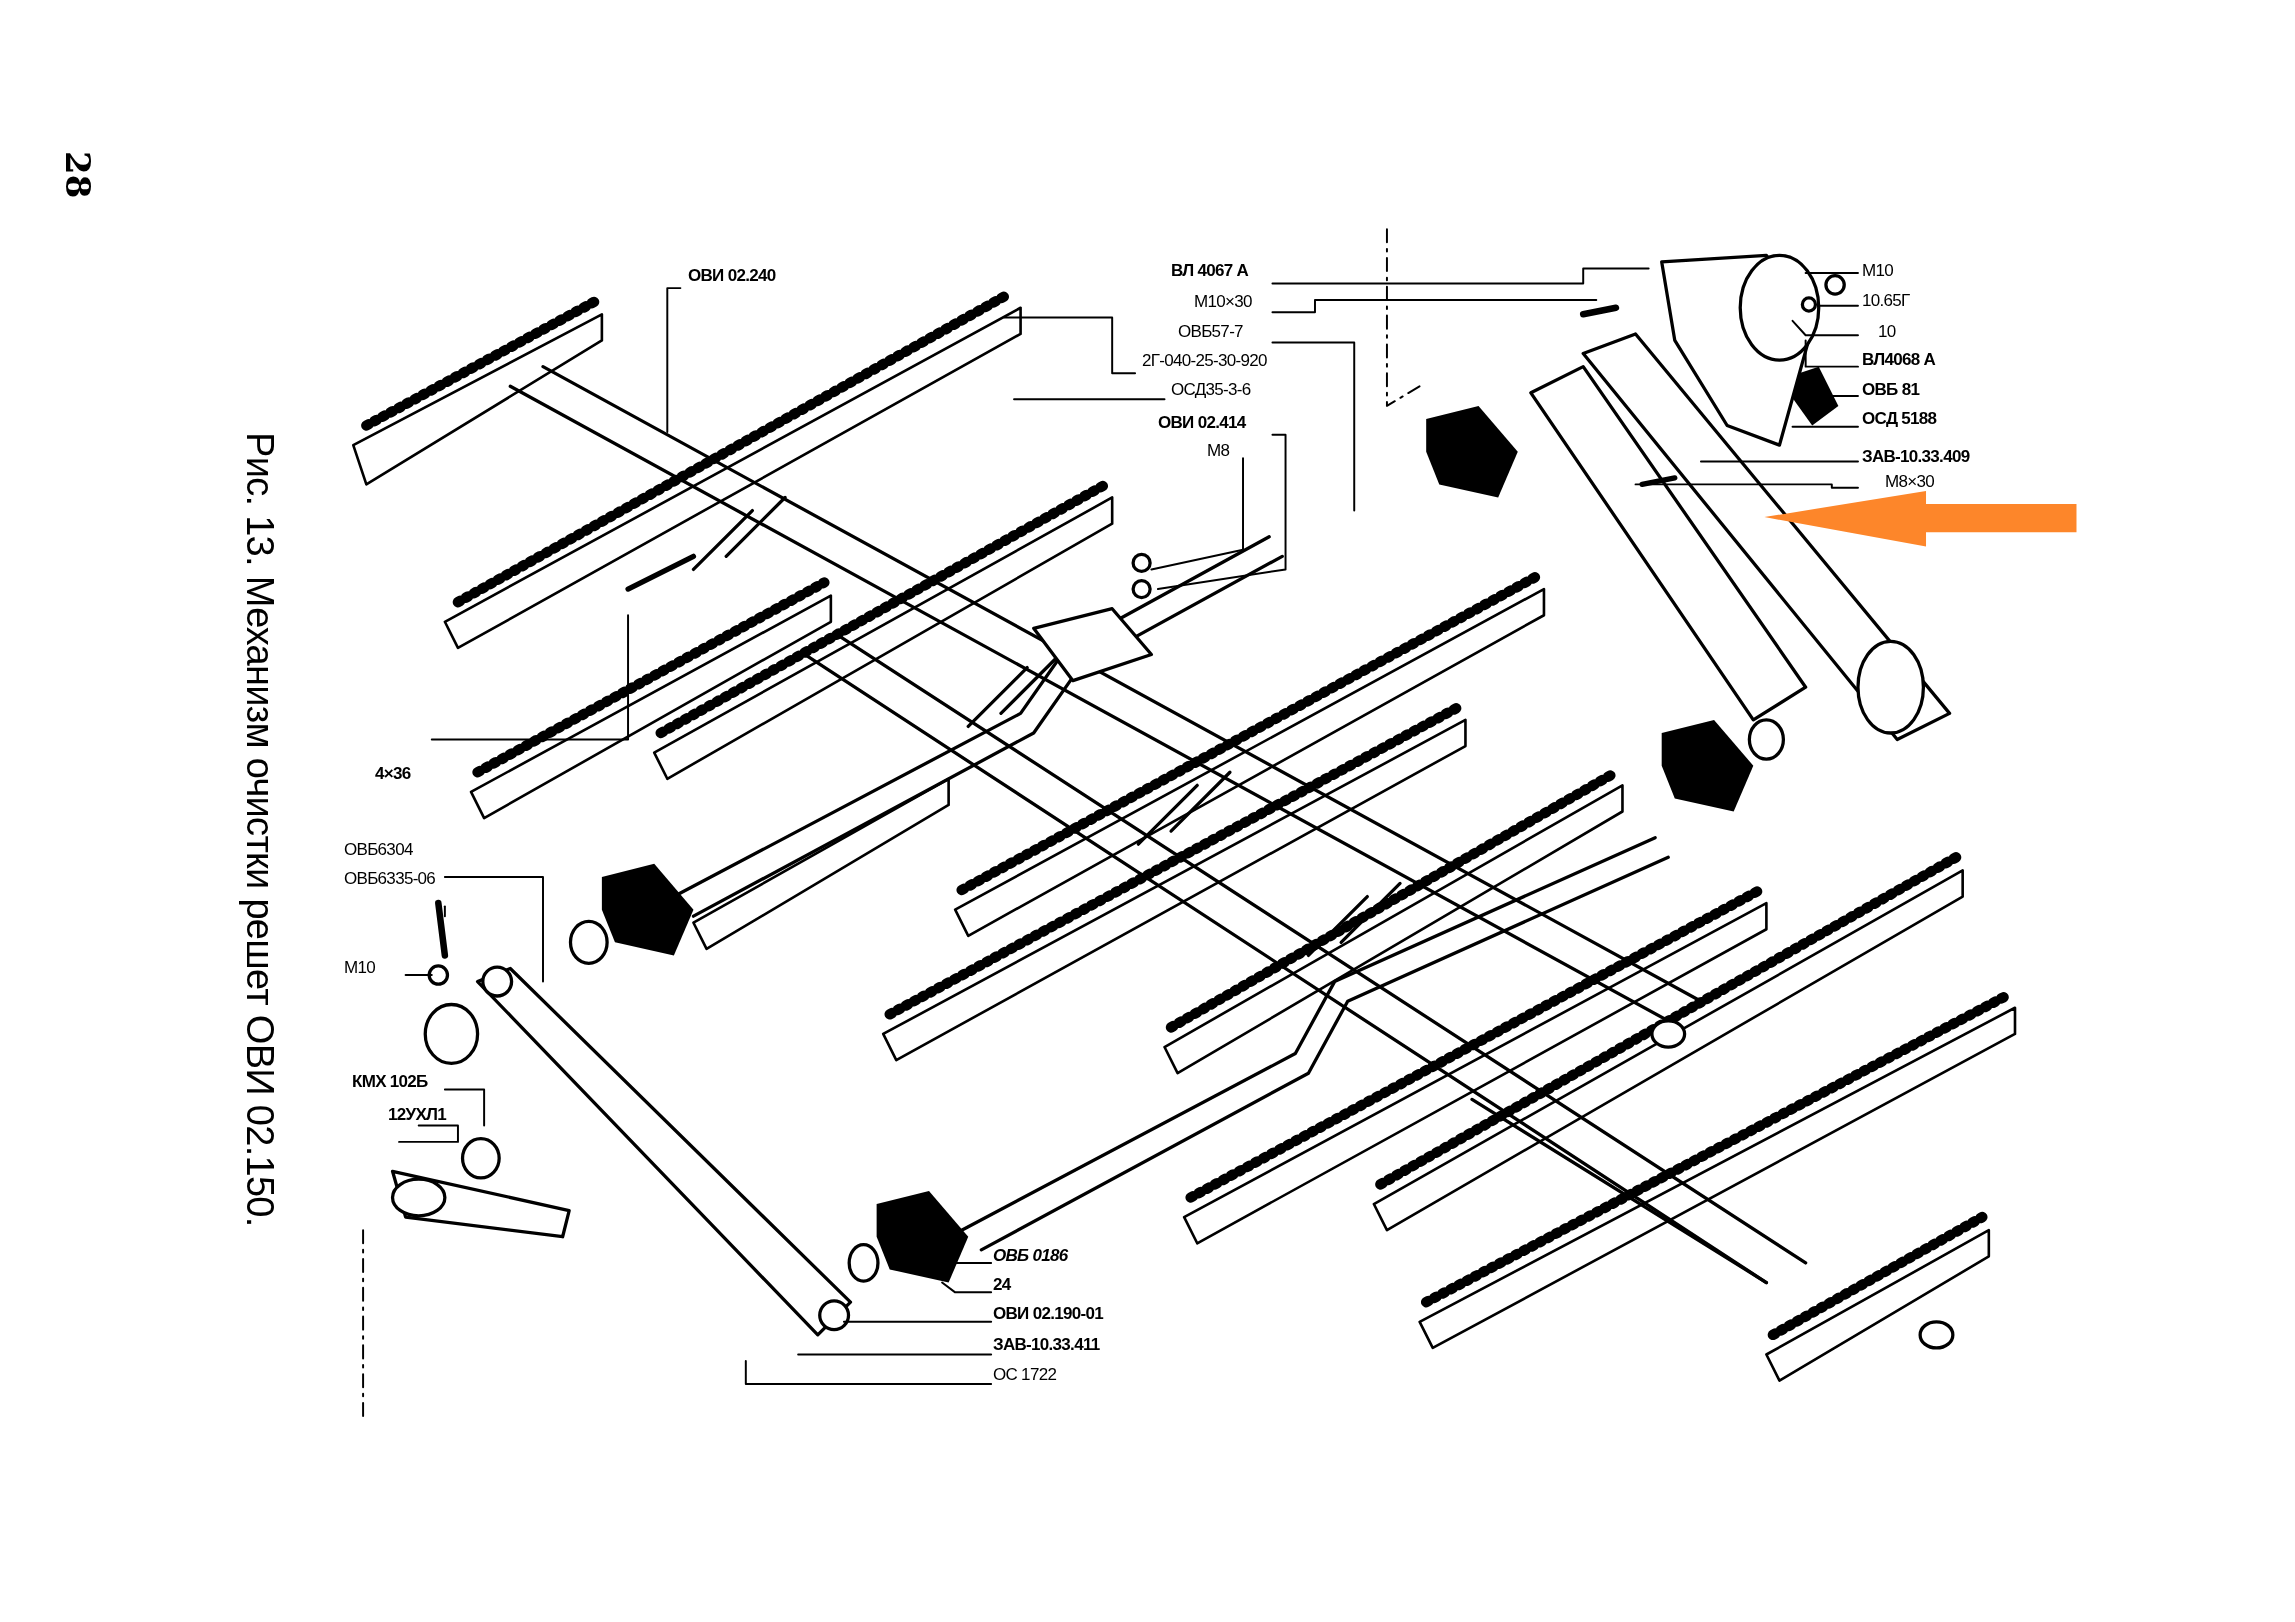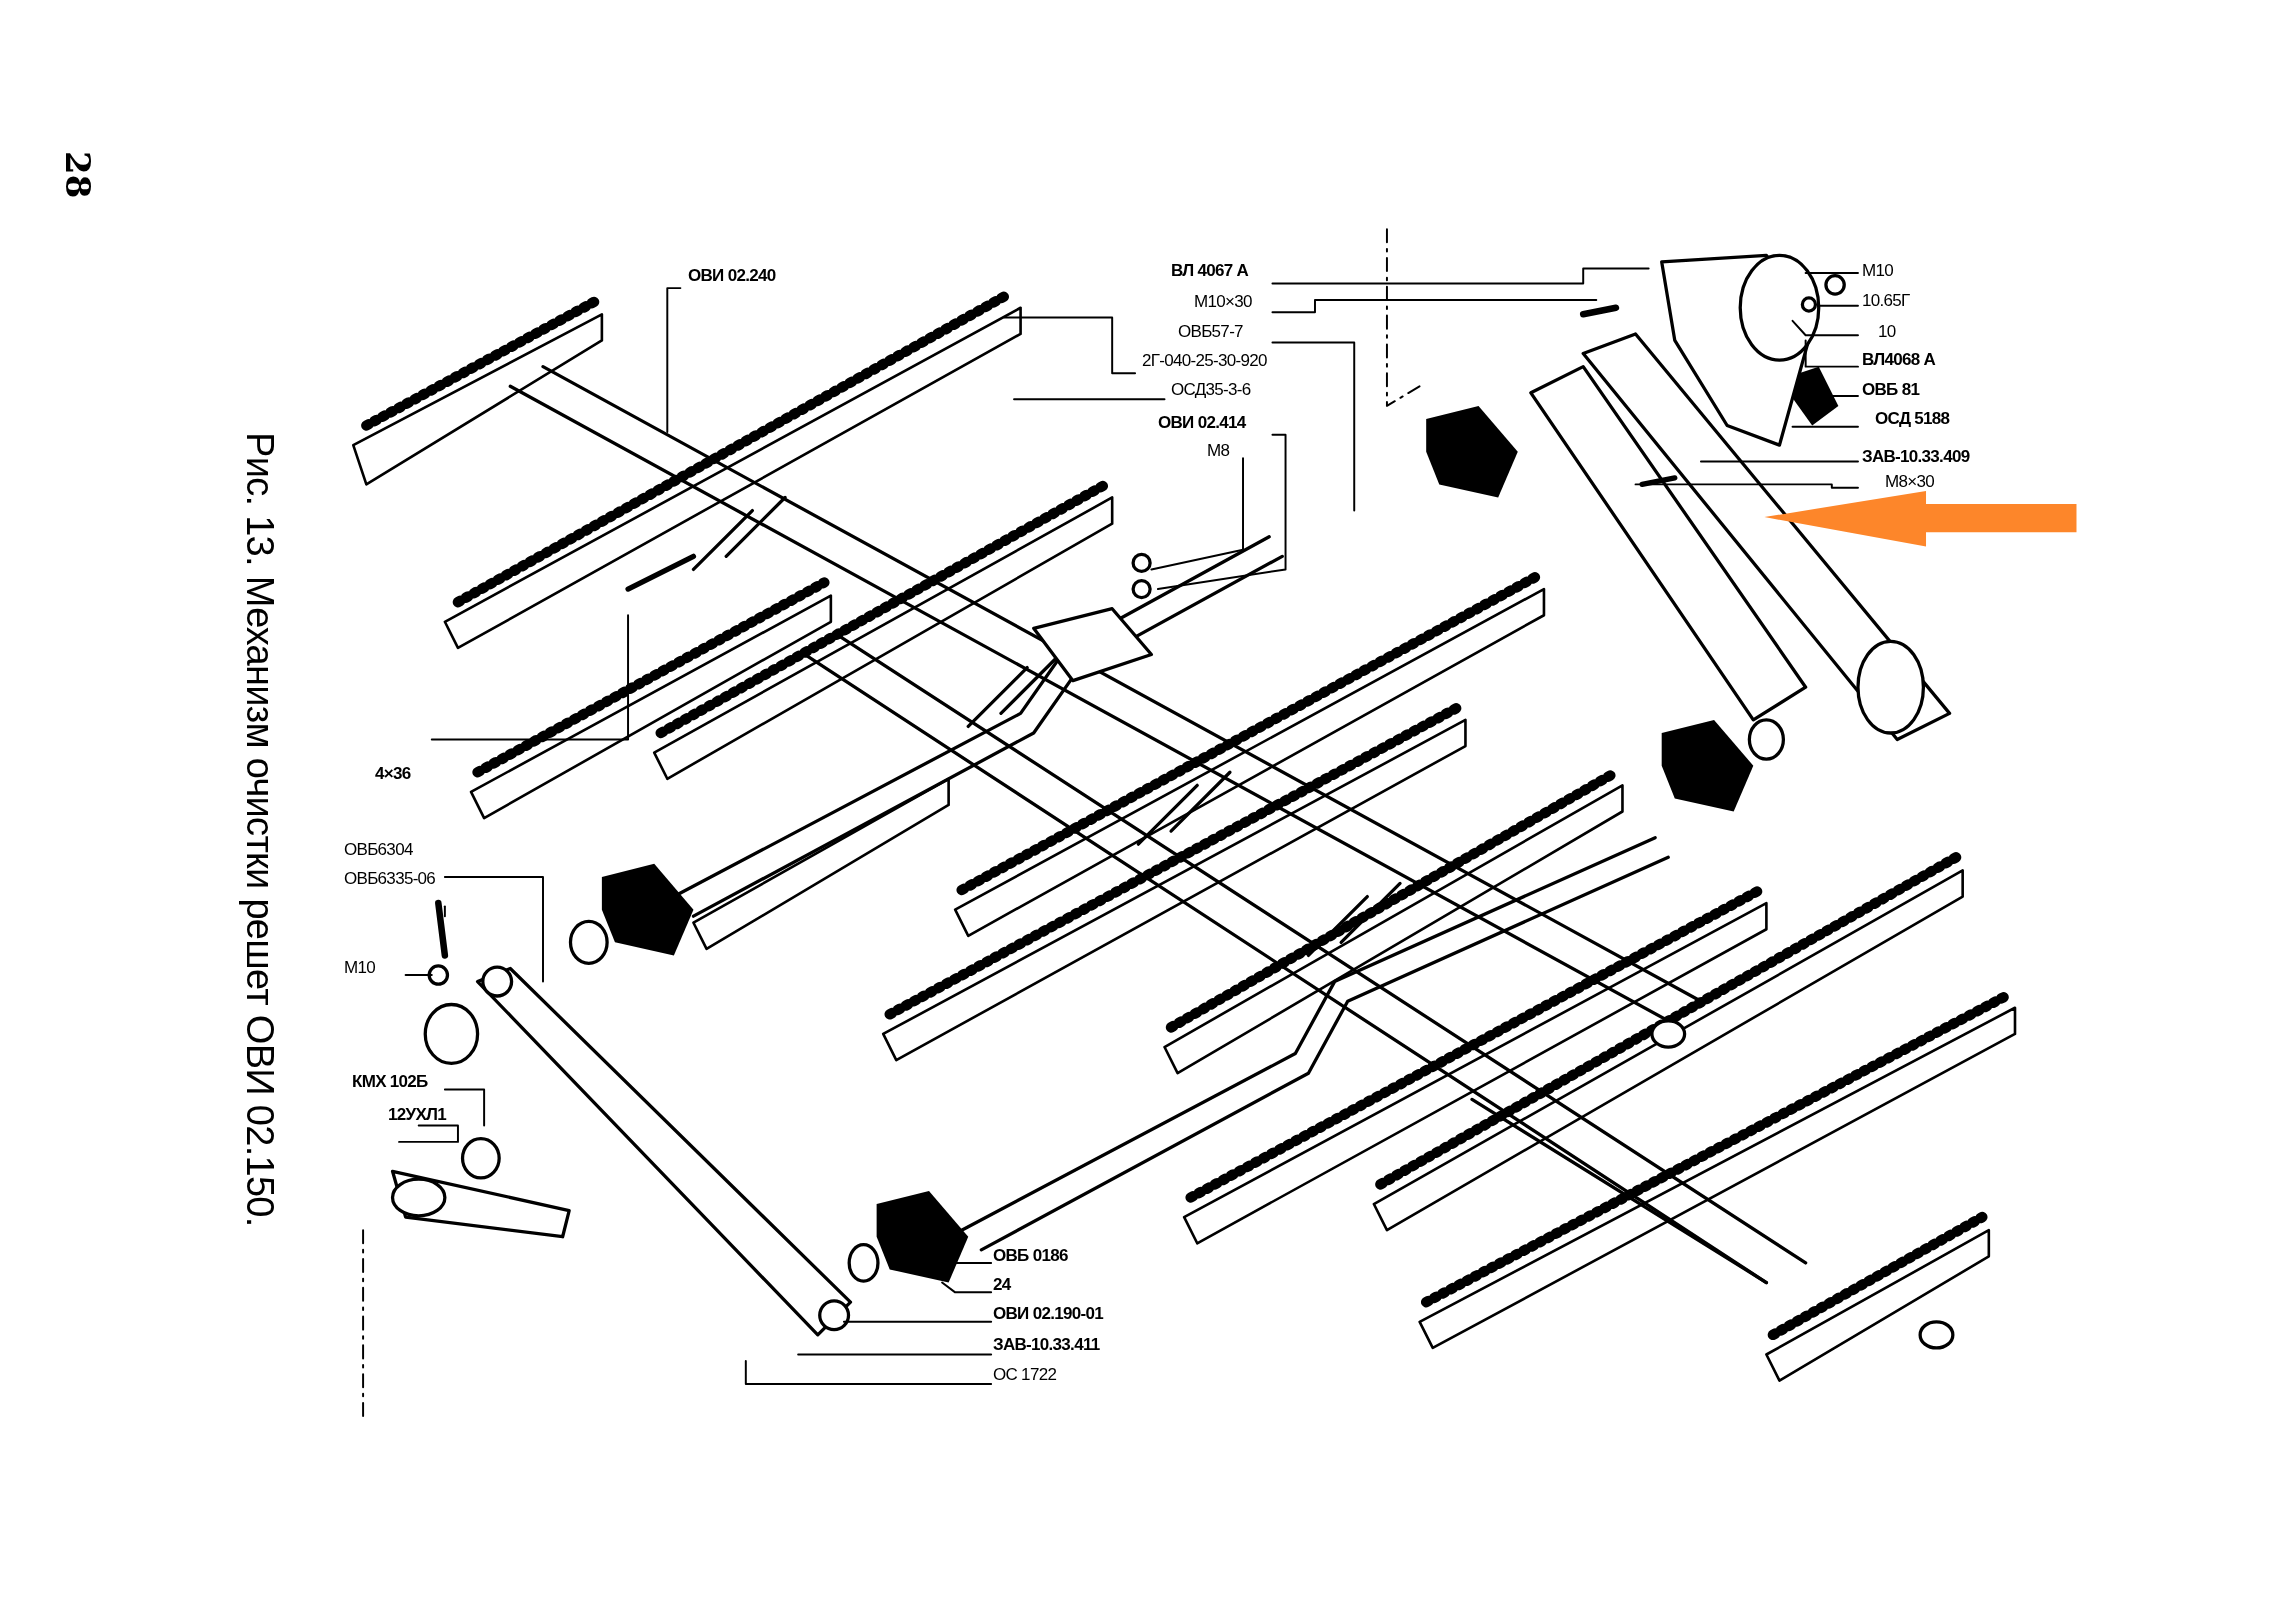--- a/index.html
+++ b/index.html
@@ -174,32 +174,32 @@
   <div class="lbl" style="left:1142px;top:352px;">2Г-040-25-30-920</div>
   <div class="lbl" style="left:1171px;top:381px;">ОСД35-3-6</div>
   <div class="lbl b" style="left:1158px;top:414px;">ОВИ 02.414</div>
   <div class="lbl" style="left:1207px;top:442px;">М8</div>
 
   <div class="lbl" style="left:1862px;top:262px;">М10</div>
   <div class="lbl" style="left:1862px;top:292px;">10.65Г</div>
   <div class="lbl" style="left:1862px;top:323px;margin-left:16px;">10</div>
   <div class="lbl b" style="left:1862px;top:351px;">ВЛ4068 А</div>
   <div class="lbl b" style="left:1862px;top:381px;">ОВБ 81</div>
-  <div class="lbl b" style="left:1862px;top:410px;margin-left:13px;">ОСД 5188</div>
+  <div class="lbl b" style="left:1862px;top:410px;">ОСД 5188</div>
   <div class="lbl b" style="left:1862px;top:448px;">ЗАВ-10.33.409</div>
   <div class="lbl" style="left:1885px;top:473px;">М8×30</div>
 
   <div class="lbl b" style="left:688px;top:267px;">ОВИ 02.240</div>
   <div class="lbl b" style="left:375px;top:728px;margin-top:37px;">4×36</div>
   <div class="lbl" style="left:344px;top:841px;">ОВБ6304</div>
   <div class="lbl" style="left:344px;top:870px;">ОВБ6335-06</div>
   <div class="lbl" style="left:344px;top:959px;">М10</div>
   <div class="lbl b" style="left:344px;top:1073px;margin-left:8px;">КМХ 102Б</div>
   <div class="lbl b" style="left:344px;top:1106px;margin-left:44px;">12УХЛ1</div>
 
-  <div class="lbl b" style="left:993px;top:1247px;">ОВБ 0186</div>
+  <div class="lbl b" style="left:993px;top:1247px;font-style:italic;">ОВБ 0186</div>
   <div class="lbl b" style="left:993px;top:1276px;">24</div>
   <div class="lbl b" style="left:993px;top:1305px;">ОВИ 02.190-01</div>
   <div class="lbl b" style="left:993px;top:1336px;">ЗАВ-10.33.411</div>
   <div class="lbl" style="left:993px;top:1366px;">ОС 1722</div>
 
 </div>
 
 
 </body></html>

